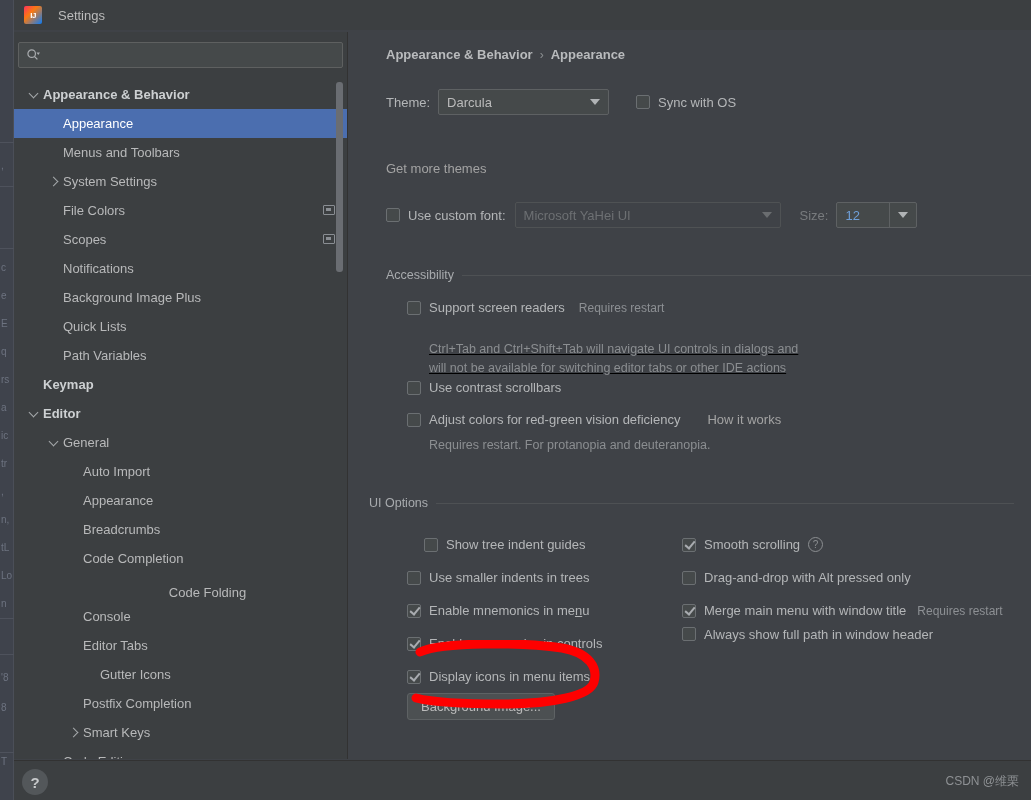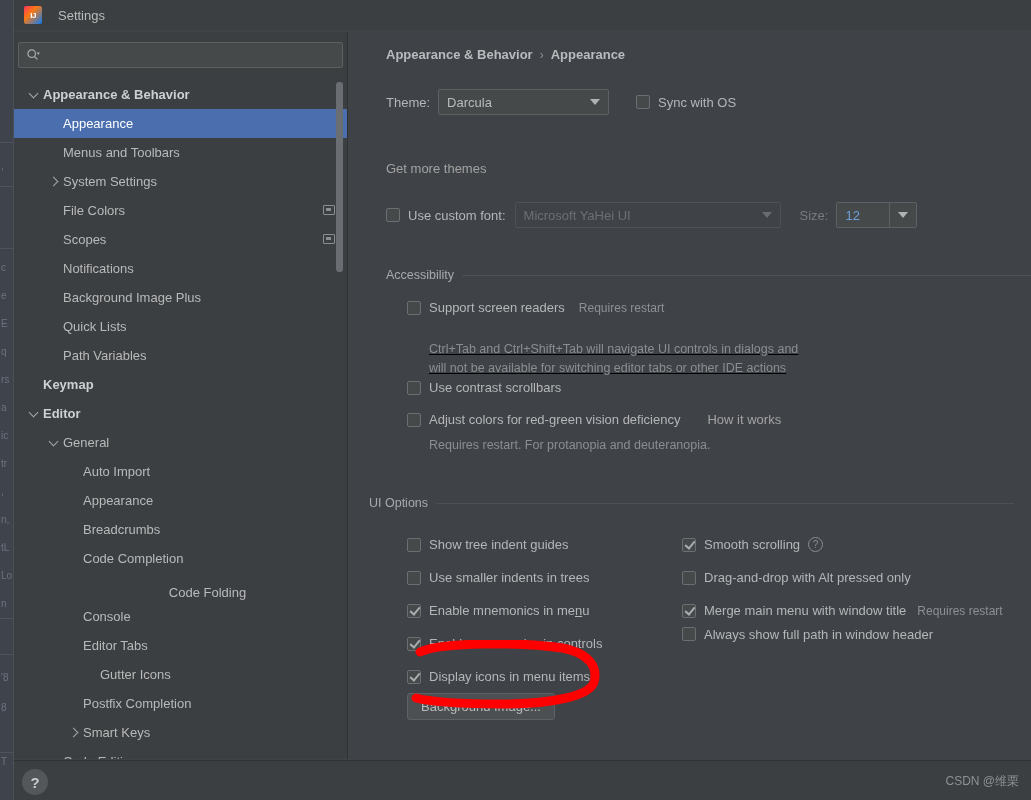--- a/index.html
+++ b/index.html
@@ -444,21 +444,21 @@
       </div>
 
       <div class="subtext" style="position:absolute; left:81px; top:404px;">Requires restart. For protanopia and deuteranopia.</div>
 
       <div class="section" style="left:21px; top:464px;">
         <span class="sec-title">UI Options</span>
         <span class="sec-line"></span>
       </div>
 
       <div id="ui-left-col" style="position:absolute; left:59px; top:496px;">
-          <div style="display: flex; align-items: center; height: 33px;">
+          <div style="display: flex; align-items: center; height: 33px; justify-content: center;">
             <div class="cb"></div>
             <span class="lbl">Show tree indent guides</span>
           </div>
           <div style="display: flex; align-items: center; height: 33px;">
             <div class="cb"></div>
             <span class="lbl">Use smaller indents in trees</span>
           </div>
           <div style="display: flex; align-items: center; height: 33px;">
             <div class="cb checked"></div>
             <span class="lbl">Enable mnemonics in me<u>n</u>u</span>

